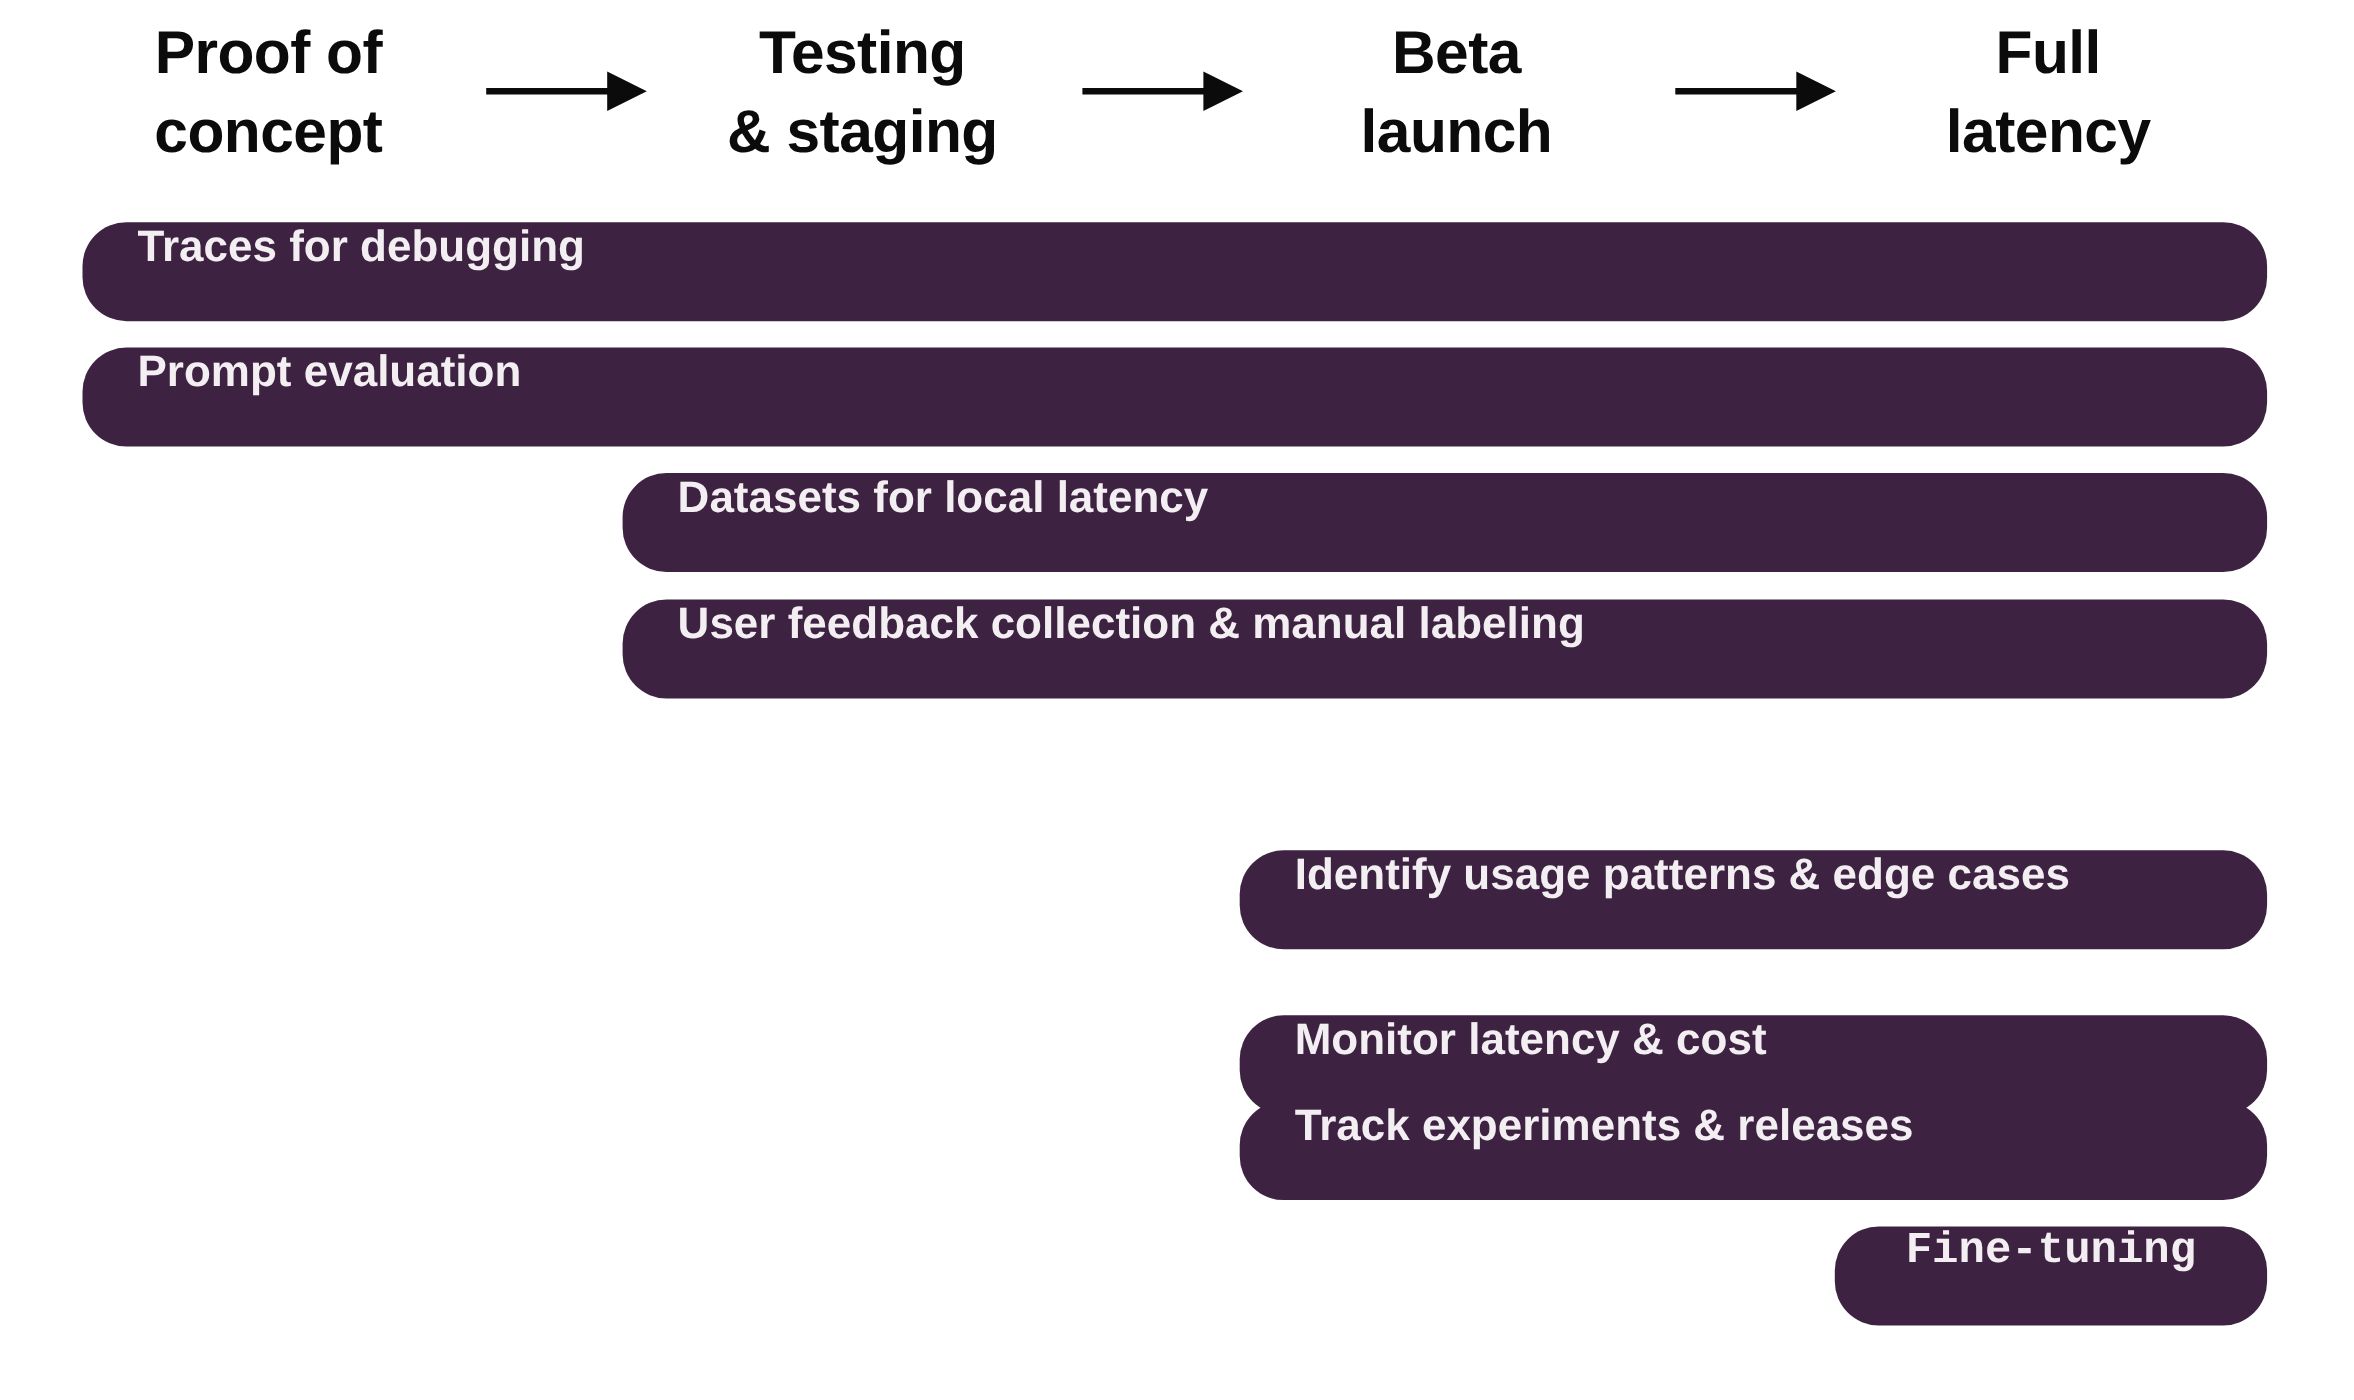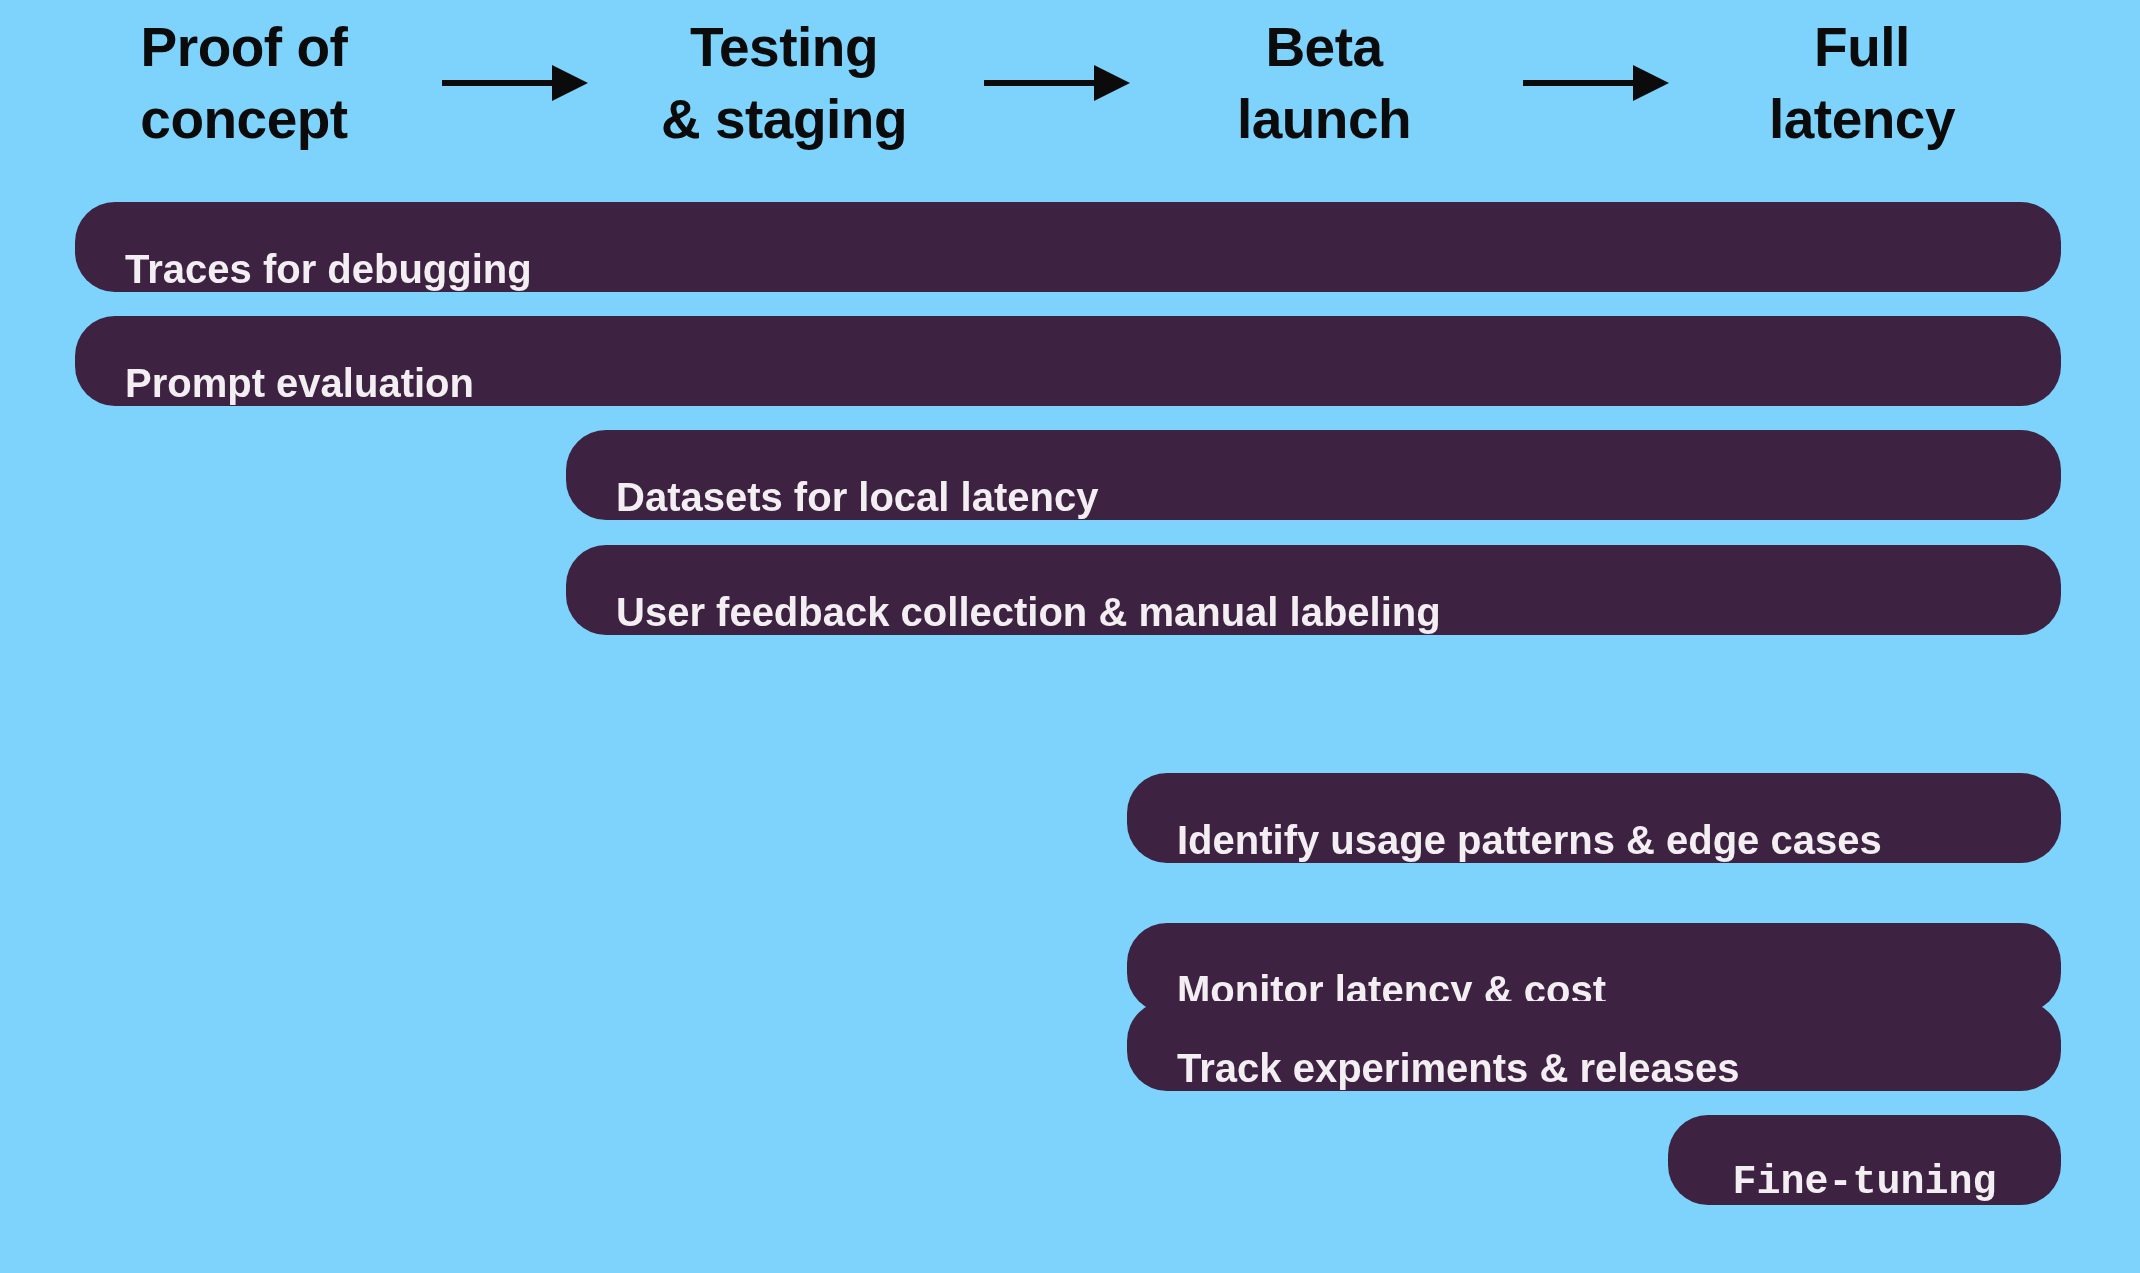--- a/index.html
+++ b/index.html
@@ -4,21 +4,21 @@
 <style>
   html, body {
     margin: 0;
     padding: 0;
     background: #4C6A70;
   }
   .canvas {
     position: relative;
     width: 2140px;
     height: 1273px;
-    background: #7dd3fc;
+    background: #ffffff;
     overflow: hidden;
     font-family: "Liberation Sans", sans-serif;
   }
 
   
   .stage {
     position: absolute;
     top: 12px;
     width: 500px;
     text-align: center;
@@ -45,21 +45,21 @@
   .arrow.a1 { left: 982px; }
   .arrow.a2 { left: 1521px; }
 
   
   .bar {
     position: absolute;
     height: 90px;
     background: #3D2241;
     border-radius: 40px;
     display: flex;
-    align-items: flex-end;
+    align-items: flex-start;
     box-sizing: border-box;
     padding-left: 50px;
   }
   .bar .bar-text {
     font-size: 40px;
     font-weight: 700;
     color: #F2EEF2;
     white-space: nowrap;
   }
   .bar.centered {

